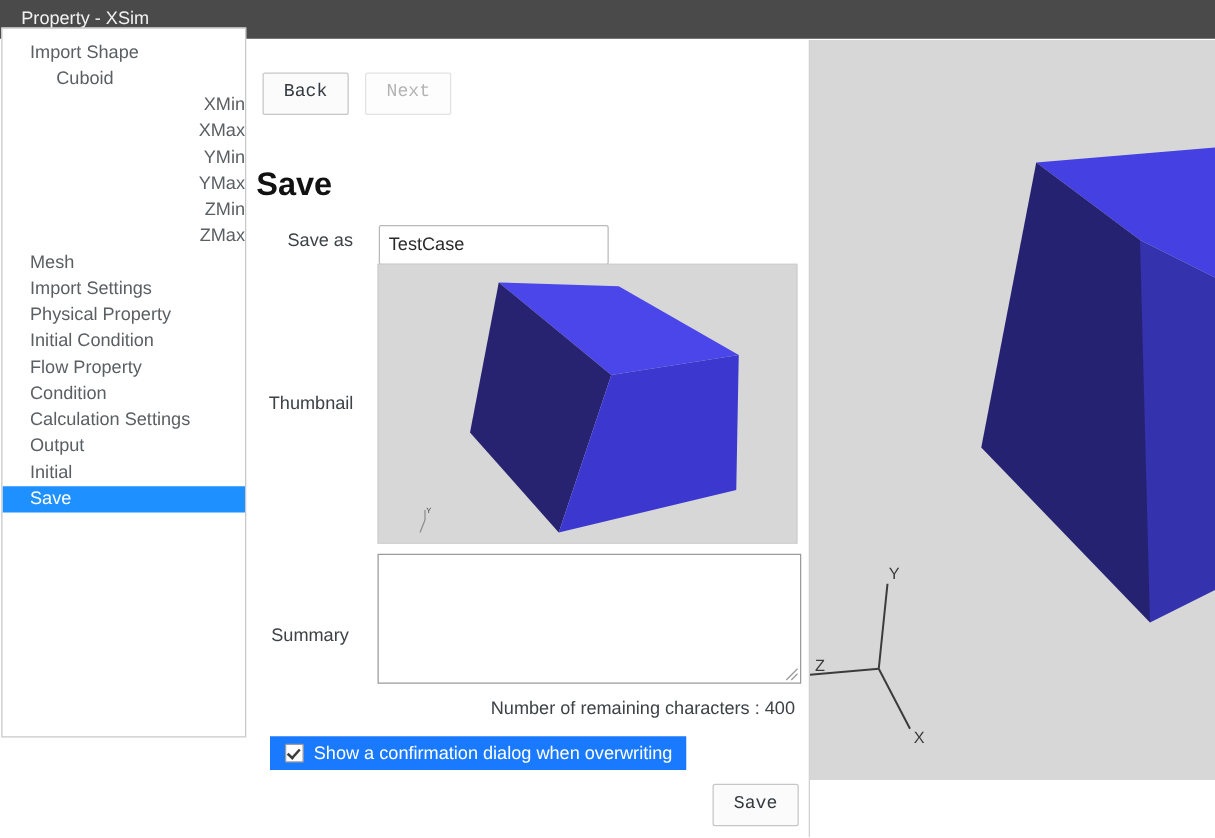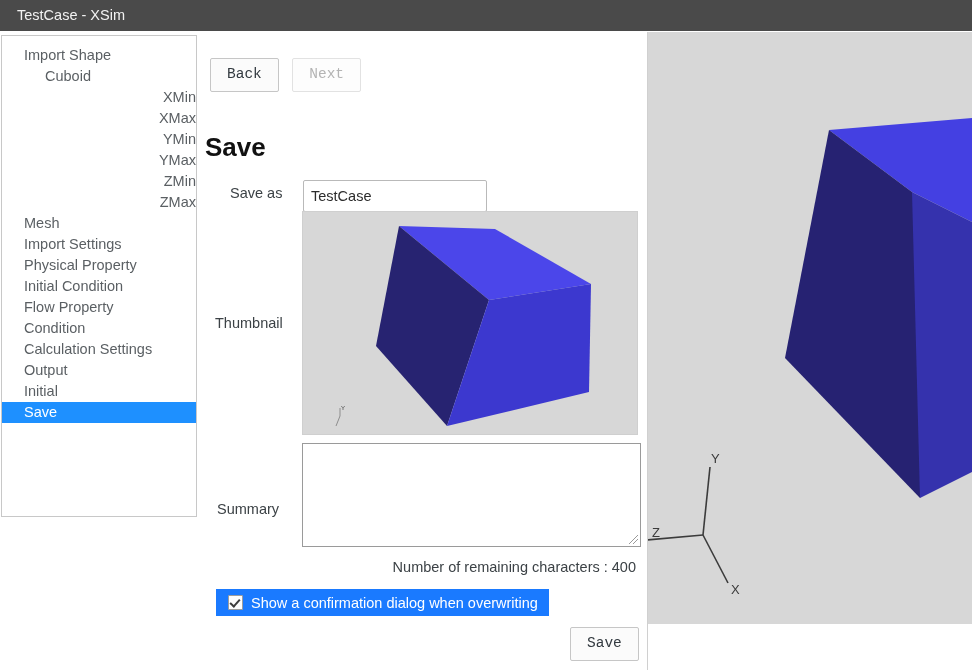--- a/index.html
+++ b/index.html
@@ -36,23 +36,23 @@
     line-height: 31px;
     font-size: 14.5px;
     color: #f2f2f2;
     white-space: nowrap;
   }
 
   
   .sidebar {
     position: absolute;
     left: 1px;
-    top: 35px;
+    top: 22px;
     width: 196px;
-    height: 482px;
+    height: 568px;
     background: #ffffff;
     border: 1px solid #c8c8c8;
     box-sizing: border-box;
     overflow: hidden;
   }
   .nav-item {
     font-size: 14.5px;
     color: #5a5f63;
     line-height: 21px;
     height: 21px;
@@ -255,21 +255,21 @@
     font-family: "Liberation Sans", sans-serif;
     fill: #3b3b3b;
   }
 </style>
 </head>
 <body>
 
 <div id="app">
 
   <div class="titlebar">
-    <div class="titlebar-text">TestCase - XSim</div>
+    <div class="titlebar-text">Property - XSim</div>
   </div>
 
   <div class="sidebar">
     <div class="nav-list" id="nav-list">
         <div class="nav-item lvl0">Import Shape</div>
         <div class="nav-item lvl1">Cuboid</div>
         <div class="nav-item lvl2">XMin</div>
         <div class="nav-item lvl2">XMax</div>
         <div class="nav-item lvl2">YMin</div>
         <div class="nav-item lvl2">YMax</div>

